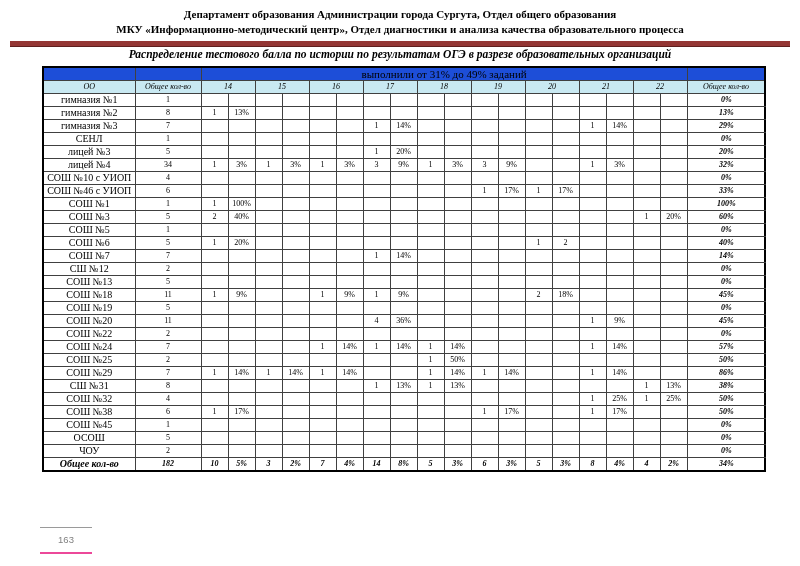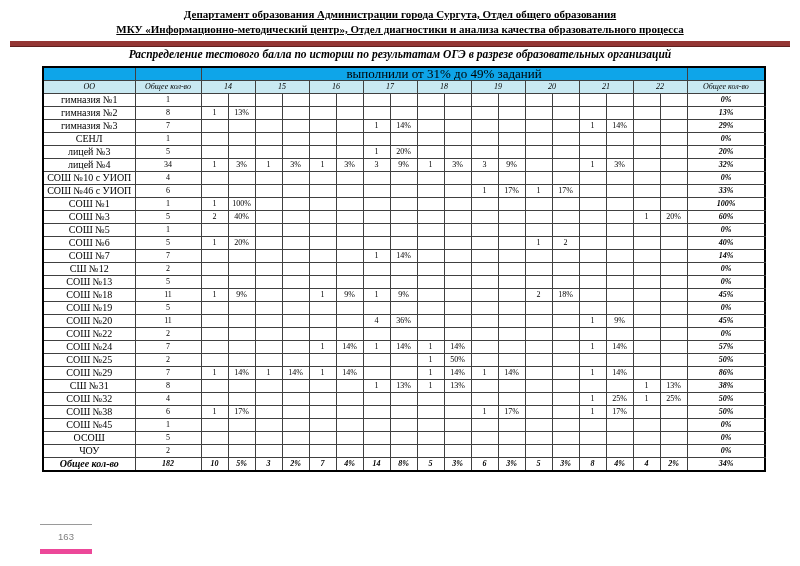--- a/index.html
+++ b/index.html
@@ -2,51 +2,51 @@
 <html><head>
 <meta charset="utf-8">
 <style>
   * { box-sizing: border-box; }
   html,body { margin:0; padding:0; background:#fff; }
   .page {
     position:relative; width:800px; height:566px; background:#fff;
     font-family:"Liberation Serif", serif; color:#000; overflow:hidden;
   }
   .doc-header { padding-top:7px; text-align:center; }
-  .doc-header .line { font-size:11px; line-height:15px; font-weight:bold;text-decoration:underline; }
+  .doc-header .line { font-size:11px; line-height:15px; font-weight:bold; }
   .accent-bar {
     height:6px; margin:4px 10px 0 10px;
     background:var(--accent-bar, #943634);
     border-bottom:1px solid #5f1f1e;
   }
   .doc-title {
     margin-top:1px; text-align:center;
     font-size:11.5px; font-weight:bold; font-style:italic;
   }
   table.results {
     border-collapse:collapse; table-layout:fixed;
     width:722px; margin:6px 0 0 42px;
     font-size:8px; border:2px solid #000;
   }
   table.results td {
     border:1px solid #404040; padding:0; height:12px; line-height:12px;
     text-align:center; overflow:hidden; white-space:nowrap;
   }
-  td.span-h { font-size:13px; height:11px; line-height:11px; background:#0ea5e9; }
+  td.span-h { font-size:11px; height:11px; line-height:11px; background:#1d4ed8; }
   td.h {
     background:var(--header-fill, #c9e9f2);
     font-weight:normal; font-style:italic; height:13px; line-height:13px;
   }
   td.oo { font-size:10px; }
   td.num { font-size:8px; }
   td.final { font-style:italic; font-weight:bold; }
   tr.totals td { font-weight:bold; font-style:italic; }
   .page-number-box {
     position:absolute; left:40px; bottom:12px; width:52px;
-    border-top:1px solid #9a9a9a; border-bottom:5px solid #ec4899;
+    border-top:1px solid #9a9a9a; border-bottom:2px solid #ec4899;
     text-align:center; color:#808080; font-size:9.5px; padding:6px 0 7px 0;
     font-family:"Liberation Sans", sans-serif;
   }
 </style>
 </head>
 <body>
 
 <div class="page" style="--accent-bar: #943634; --header-fill: #c9e9f2;">
 
   <div class="doc-header">

